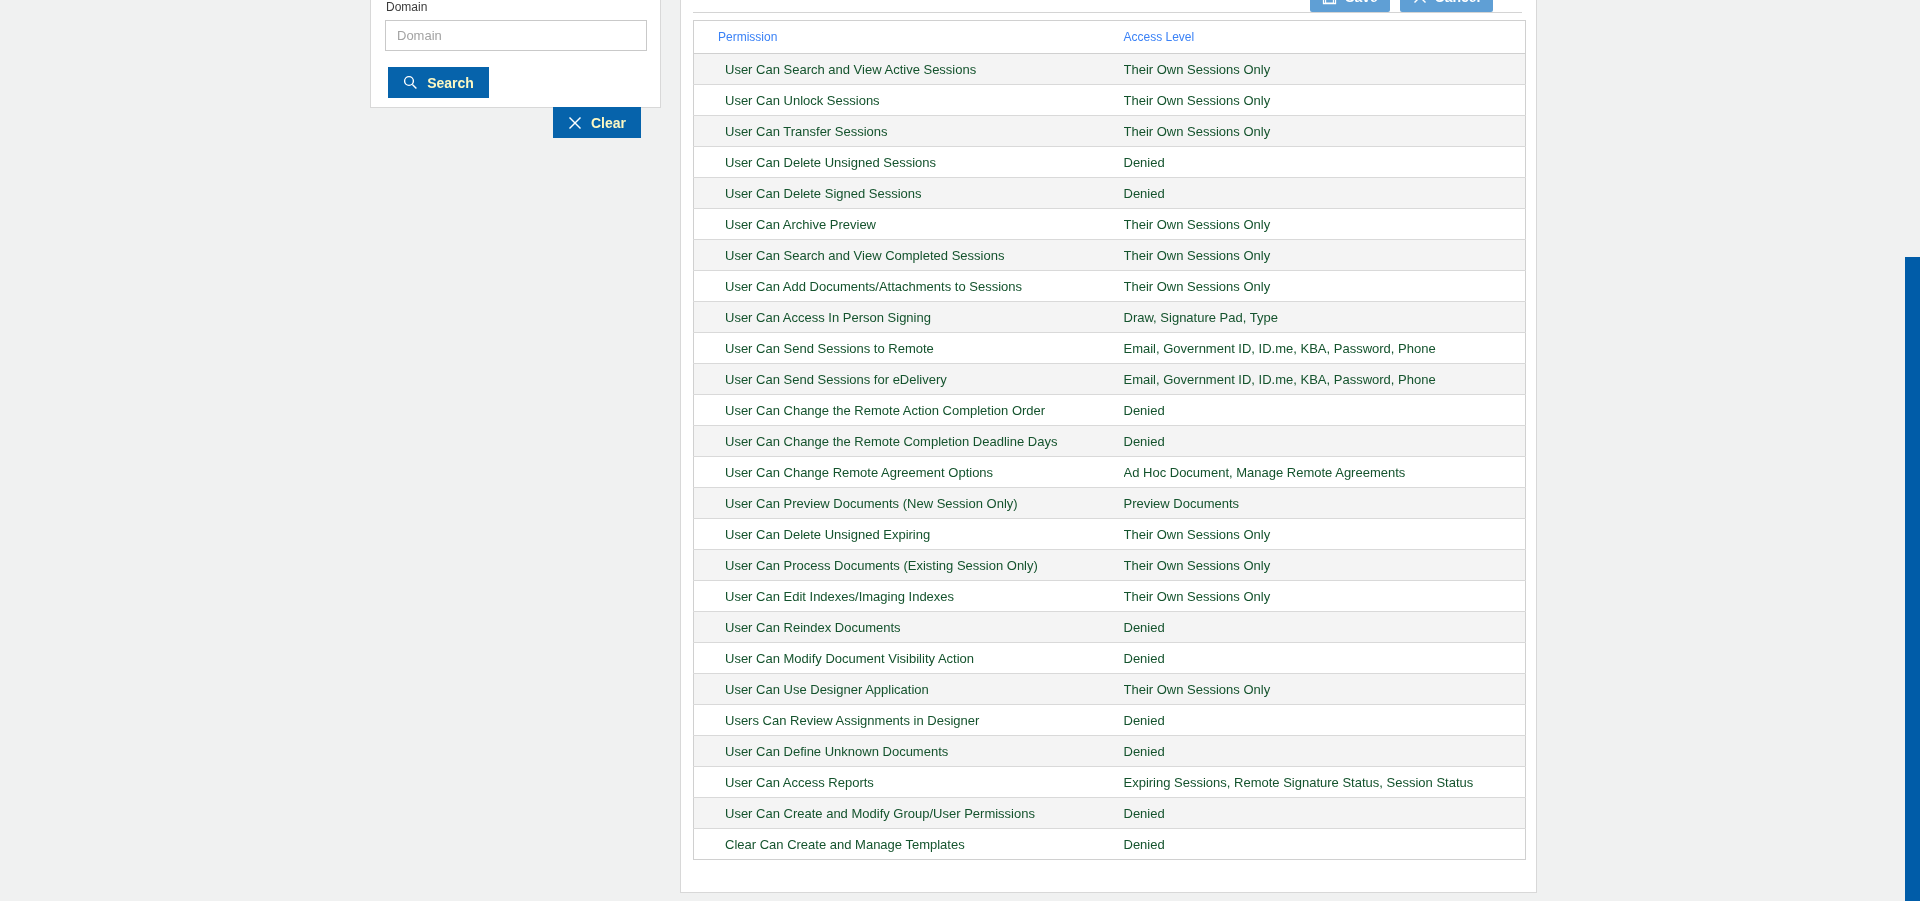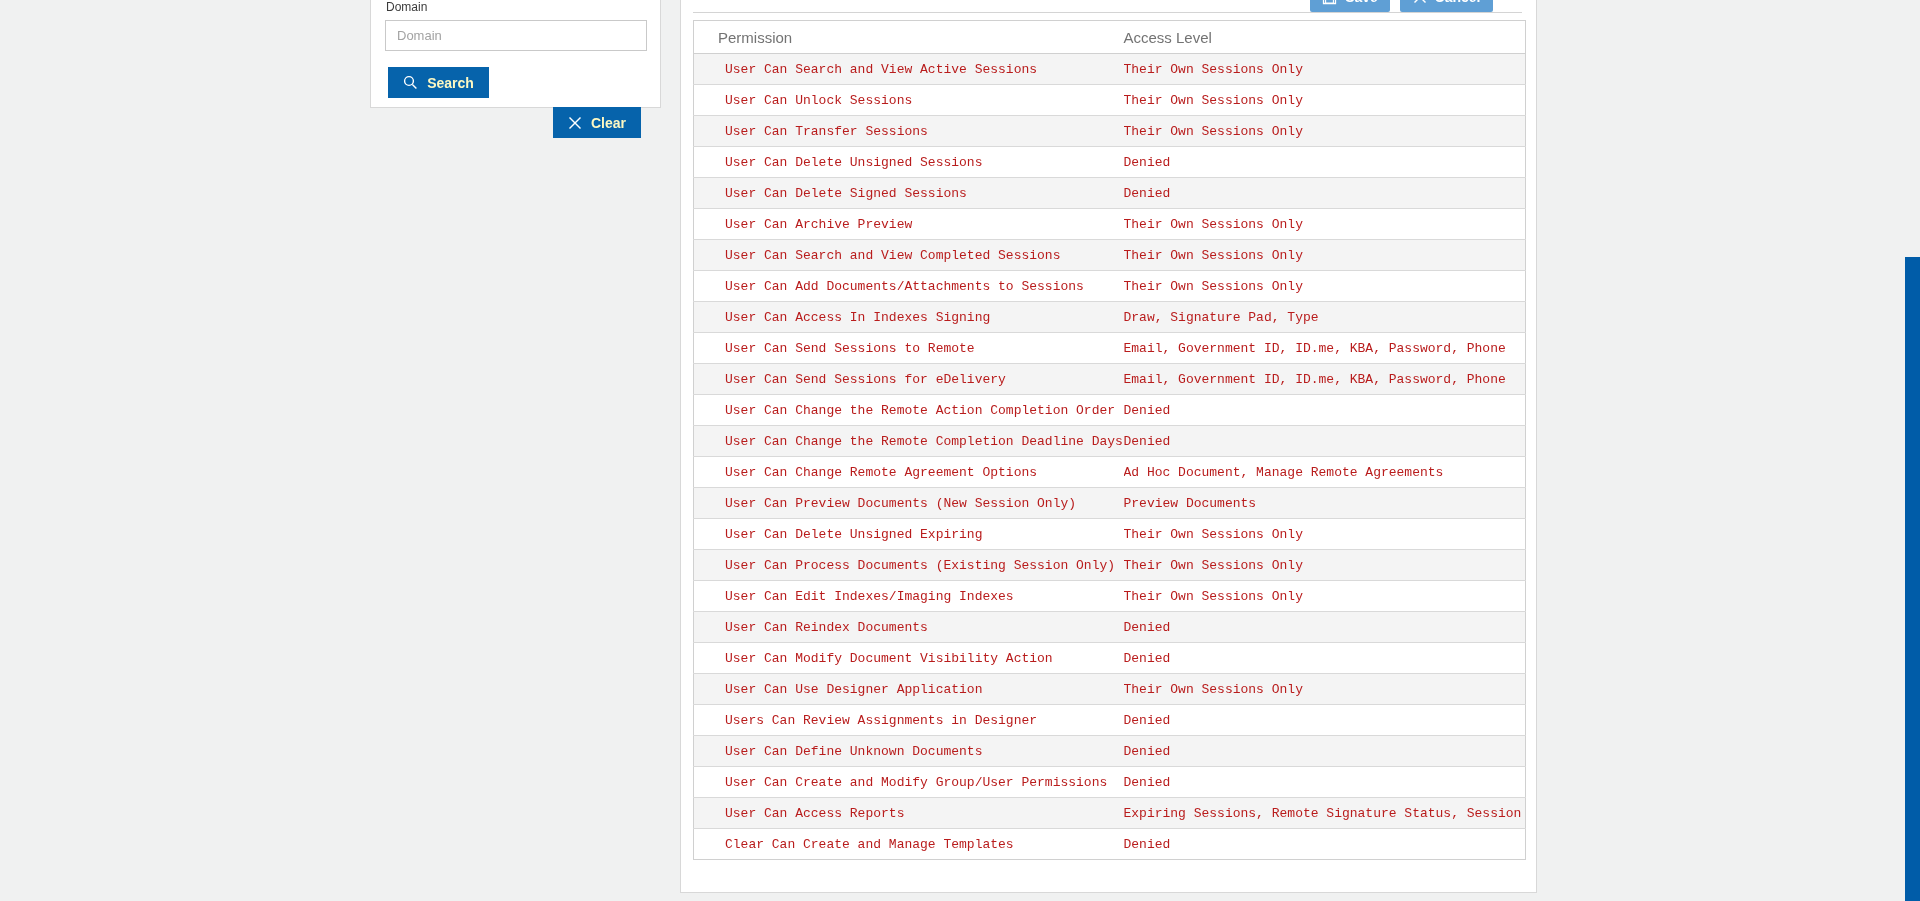--- a/index.html
+++ b/index.html
@@ -57,28 +57,28 @@
 
   
   table.perm {
     position:absolute; left:12px; top:31px; width:833px;
     border-collapse:collapse; table-layout:fixed;
     border:1px solid #d0d0d0;
   }
   table.perm col.c1 { width:430px; }
   table.perm th {
     height:33px; text-align:left; vertical-align:middle;
-    font-size:15px; font-weight:normal; color:#737373;
+    font-size:12px; font-weight:normal; color:#3b82f6;
     border-bottom:1px solid #d0d0d0; background:#fff;
   }
   table.perm th.h1 { padding-left:24px; }
   table.perm td {
     height:31px; vertical-align:middle;
-    font-size:13px; color:#b91c1c;
-    white-space:nowrap; overflow:hidden;font-family:Liberation Mono, monospace;
+    font-size:13px; color:#14532d;
+    white-space:nowrap; overflow:hidden;
   }
   table.perm td.c1 { padding-left:31px; }
   table.perm tbody tr { border-top:1px solid #d9d9d9; }
   table.perm tbody tr:nth-child(odd) { background:#f4f4f4; }
   table.perm tbody tr:nth-child(even){ background:#ffffff; }
 
   
   .scroll-thumb {
     position:absolute; left:1905px; top:257px; width:15px; height:644px;
     background:#005ca8;
@@ -182,21 +182,21 @@
     <td class="c1">User Can Search and View Completed Sessions</td>
     <td class="c2">Their Own Sessions Only</td>
   </tr>
 
   <tr>
     <td class="c1">User Can Add Documents/Attachments to Sessions</td>
     <td class="c2">Their Own Sessions Only</td>
   </tr>
 
   <tr>
-    <td class="c1">User Can Access In Indexes Signing</td>
+    <td class="c1">User Can Access In Person Signing</td>
     <td class="c2">Draw, Signature Pad, Type</td>
   </tr>
 
   <tr>
     <td class="c1">User Can Send Sessions to Remote</td>
     <td class="c2">Email, Government ID, ID.me, KBA, Password, Phone</td>
   </tr>
 
   <tr>
     <td class="c1">User Can Send Sessions for eDelivery</td>
@@ -257,27 +257,27 @@
     <td class="c1">Users Can Review Assignments in Designer</td>
     <td class="c2">Denied</td>
   </tr>
 
   <tr>
     <td class="c1">User Can Define Unknown Documents</td>
     <td class="c2">Denied</td>
   </tr>
 
   <tr>
-    <td class="c1">User Can Create and Modify Group/User Permissions</td>
-    <td class="c2">Denied</td>
-  </tr>
-
-  <tr>
     <td class="c1">User Can Access Reports</td>
     <td class="c2">Expiring Sessions, Remote Signature Status, Session Status</td>
+  </tr>
+
+  <tr>
+    <td class="c1">User Can Create and Modify Group/User Permissions</td>
+    <td class="c2">Denied</td>
   </tr>
 
   <tr>
     <td class="c1">Clear Can Create and Manage Templates</td>
     <td class="c2">Denied</td>
   </tr>
 </tbody>
   </table>
 </div>
 

